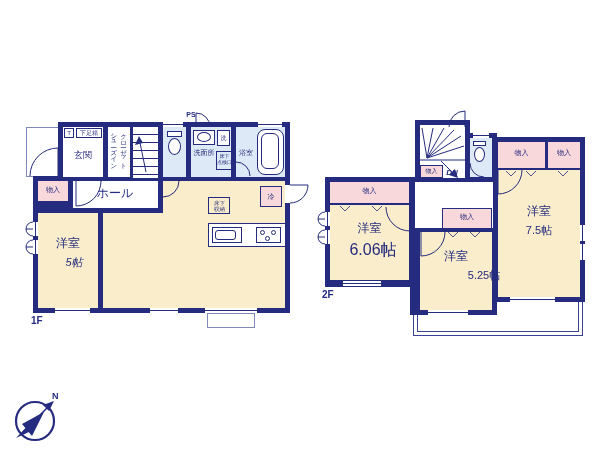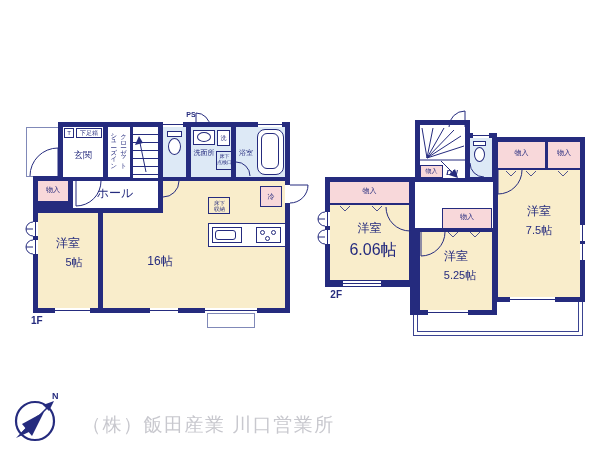--- a/index.html
+++ b/index.html
@@ -70,22 +70,21 @@
   <div class="lbl" style="left:38px;top:186px;width:30px;font-size:7px;">物入</div>
 
   <div class="abs whitefill" style="left:73px;top:181px;width:85px;height:27px;"></div>
   <div class="lbl" style="left:92px;top:187px;width:46px;font-size:12px;">ホール</div>
 
   <div class="abs roomfill" style="left:163px;top:181px;width:122px;height:32px;"></div>
   <div class="abs roomfill" style="left:103px;top:213px;width:182px;height:95px;"></div>
   <div class="abs roomfill" style="left:38px;top:213px;width:60px;height:95px;"></div>
 
   <div class="lbl" style="left:38px;top:237px;width:60px;font-size:12px;">洋室</div>
-  <div class="lbl" style="left:38px;top:256px;width:72px;font-size:11px;">5帖</div>
-  <div class="lbl" style="left:120px;top:255px;width:80px;font-size:12px;">16帖</div>
+  <div class="lbl" style="left:38px;top:256px;width:72px;font-size:11px;font-style:italic;">5帖</div>
 
   <div class="navybox pinkfill" style="left:260px;top:186px;width:22px;height:21px;background:#f8d8da;font-size:7px;color:#252b7e;text-align:center;line-height:20px;">冷</div>
   <div class="navybox" style="left:208px;top:197px;width:22px;height:17px;background:#f9edcb;">
     <div class="lbl" style="left:0;top:2px;width:21px;font-size:5.5px;"><span>床下</span><br><span>収納</span></div>
   </div>
 
   <div class="navybox" style="left:208px;top:223px;width:78px;height:24px;border-width:1.5px;"></div>
   <div class="navybox" style="left:212px;top:227px;width:30px;height:16px;">
     <div class="navybox" style="left:2px;top:2px;width:21px;height:10px;border-radius:3px;"></div>
   </div>
@@ -140,23 +139,23 @@
   <div class="lbl" style="left:330px;top:187px;width:79px;font-size:7px;">物入</div>
   <div class="abs roomfill" style="left:330px;top:205px;width:79px;height:75px;"></div>
   <div class="lbl" style="left:330px;top:222px;width:79px;font-size:12px;">洋室</div>
   <div class="lbl" style="left:330px;top:241px;width:86px;font-size:16px;">6.06帖</div>
 
   <div class="abs pinkfill" style="left:442px;top:208px;width:50px;height:21px;border:1.5px solid #252b7e;box-sizing:border-box;"></div>
   <div class="lbl" style="left:442px;top:213px;width:50px;font-size:7px;">物入</div>
 
   <div class="abs roomfill" style="left:420px;top:232px;width:72px;height:78px;"></div>
   <div class="lbl" style="left:420px;top:250px;width:72px;font-size:12px;">洋室</div>
-  <div class="lbl" style="left:420px;top:269px;width:80px;font-size:11px;">5.25帖</div>
-
-  <div class="lbl" style="left:322px;top:289px;width:20px;font-size:10px;font-weight:bold;text-align:right;">2F</div>
+  <div class="lbl" style="left:444px;top:269px;width:80px;font-size:11px;">5.25帖</div>
+
+  <div class="lbl" style="left:322px;top:289px;width:20px;font-size:10px;font-weight:bold;text-align:left;">2F</div>
 
   <div class="win-h" style="left:343px;top:281px;width:38px;"></div>
   <div class="win-v" style="left:325px;top:212px;height:14px;"></div>
   <div class="win-v" style="left:325px;top:230px;height:14px;"></div>
   <div class="win-v" style="left:580px;top:225px;height:16px;"></div>
   <div class="win-v" style="left:580px;top:244px;height:16px;"></div>
   <div class="win-h" style="left:510px;top:297px;width:45px;"></div>
   <div class="win-h" style="left:428px;top:310px;width:40px;"></div>
 
   <svg width="600" height="450" viewBox="0 0 600 450" style="pointer-events:none;">
@@ -205,15 +204,14 @@
 
   <svg width="56" height="62" viewBox="0 0 56 62" style="left:8px;top:386px;">
     <circle cx="27" cy="35" r="19" stroke="#252b7e" stroke-width="2.2" fill="none"></circle>
     <line x1="13" y1="48" x2="43" y2="18" stroke="#252b7e" stroke-width="1.6"></line>
     <polygon points="46,15 35,19 41,25" fill="#252b7e"></polygon>
     <polygon points="8,52 30,29 21,46" fill="#252b7e"></polygon>
     <polygon points="14,38 36,26 24,50" fill="#252b7e"></polygon>
     <text x="44" y="13" font-size="9" font-weight="bold" fill="#252b7e">N</text>
   </svg>
 
-  <div class="abs" style="left:82px;top:412px;width:480px;font-size:19px;color:#c8c8ce;letter-spacing:1.5px;white-space:nowrap;">（株）飯田産業 川口営業所</div>
 
 </div>
 
 </body></html>

